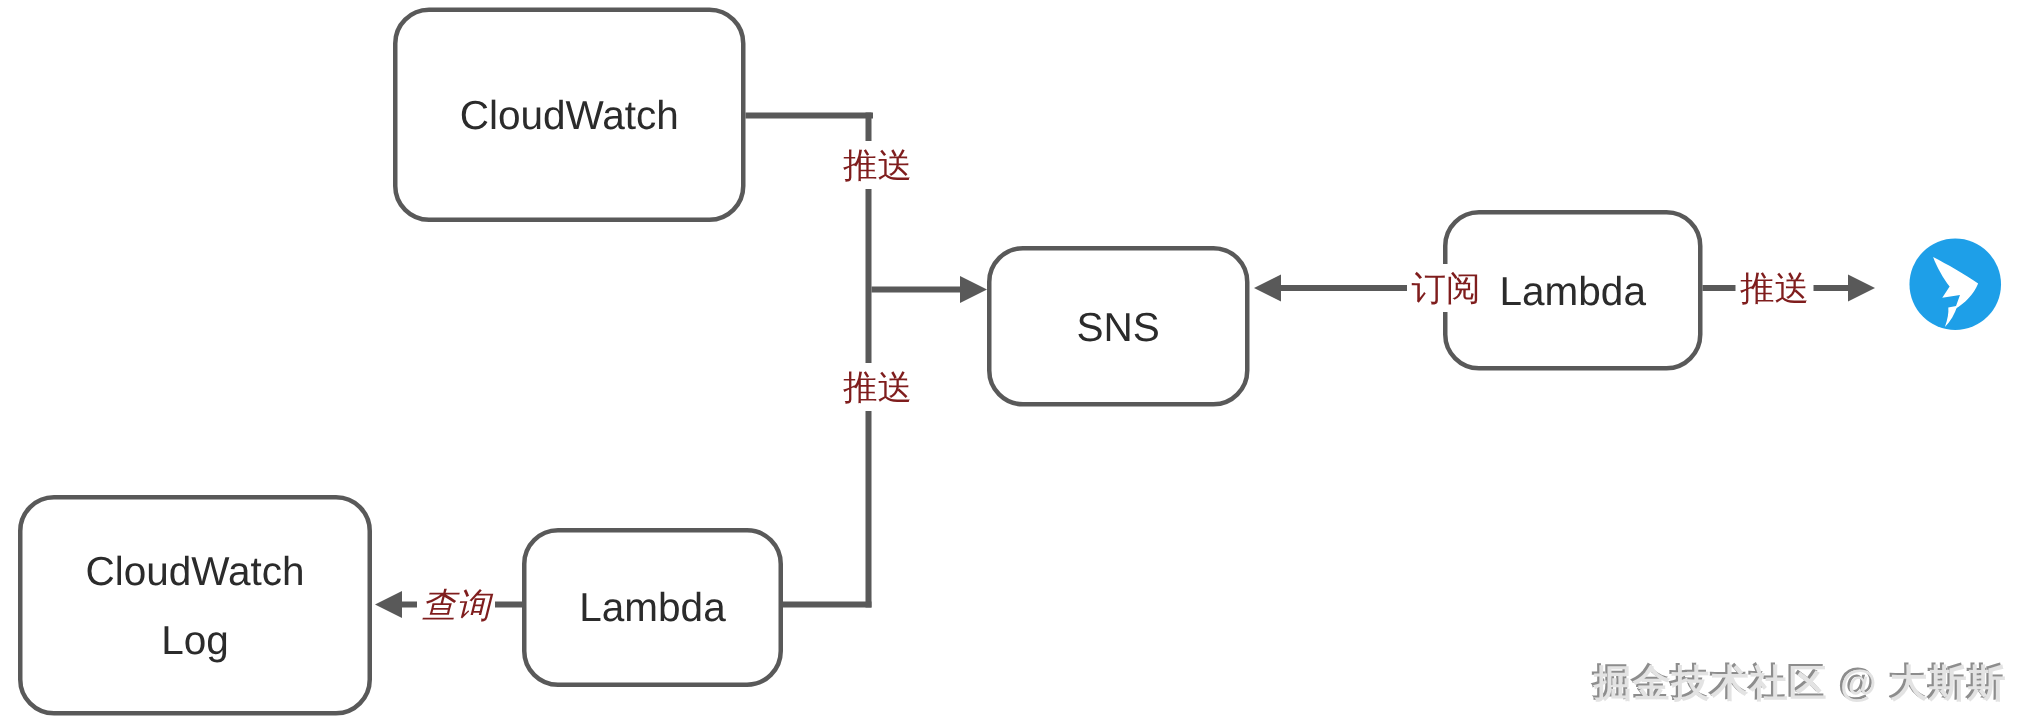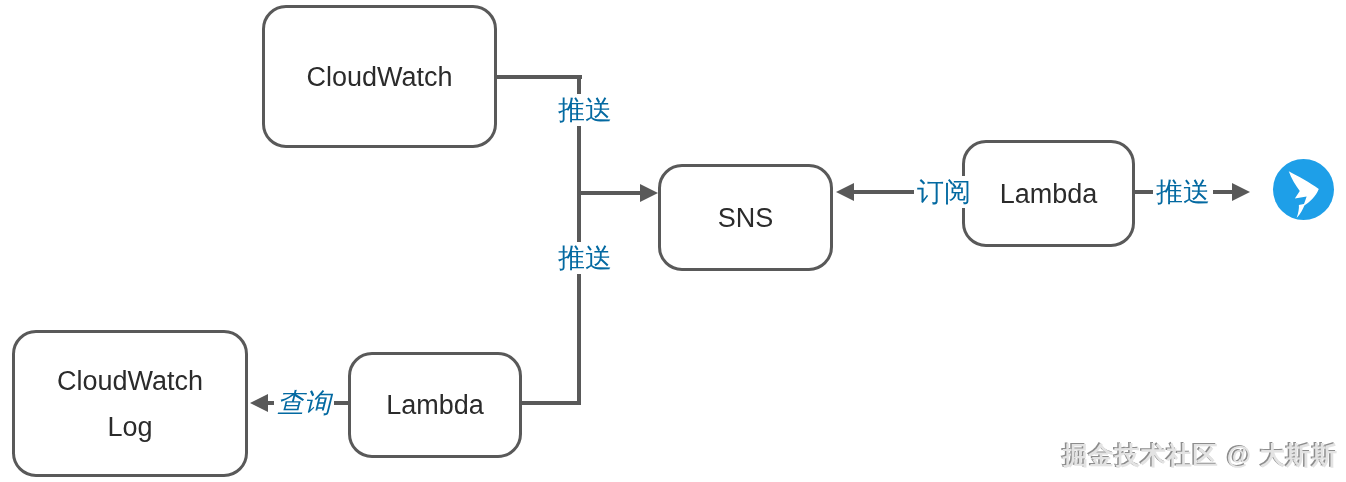--- a/index.html
+++ b/index.html
@@ -57,28 +57,28 @@
   #arrow-sns      { left: 640px;  top: 184px; }
   #arrow-subscribe{ left: 836px;  top: 183px; }
   #arrow-dingtalk { left: 1232px; top: 183px; }
   #arrow-query    { left: 250px;  top: 394px; }
 
   .edge-label {
     position: absolute;
     transform: translate(-50%, -50%);
     background: #ffffff;
     padding: 0 3px;
-    font-size: 27px;
-    color: #0369a1;
+    font-size: 23px;
+    color: #7f1d1d;
     white-space: nowrap;
     line-height: 32px;
   }
   #label-push-metric { left: 585px;  top: 110px; }
   #label-push-lambda { left: 585px;  top: 258px; }
-  #label-subscribe   { left: 944px;  top: 192px; text-align: center; }
+  #label-subscribe   { left: 964px;  top: 192px; text-align: center; }
   #label-push-ding   { left: 1183px; top: 192px; }
   #label-query       { left: 304px;  top: 403px; font-style: italic; }
 
   #dingtalk-icon { position: absolute; left: 1272px; top: 158px; width: 63px; height: 63px; }
 
   #watermark {
     position: absolute;
     right: 8px;
     bottom: 10px;
     font-size: 25px;

